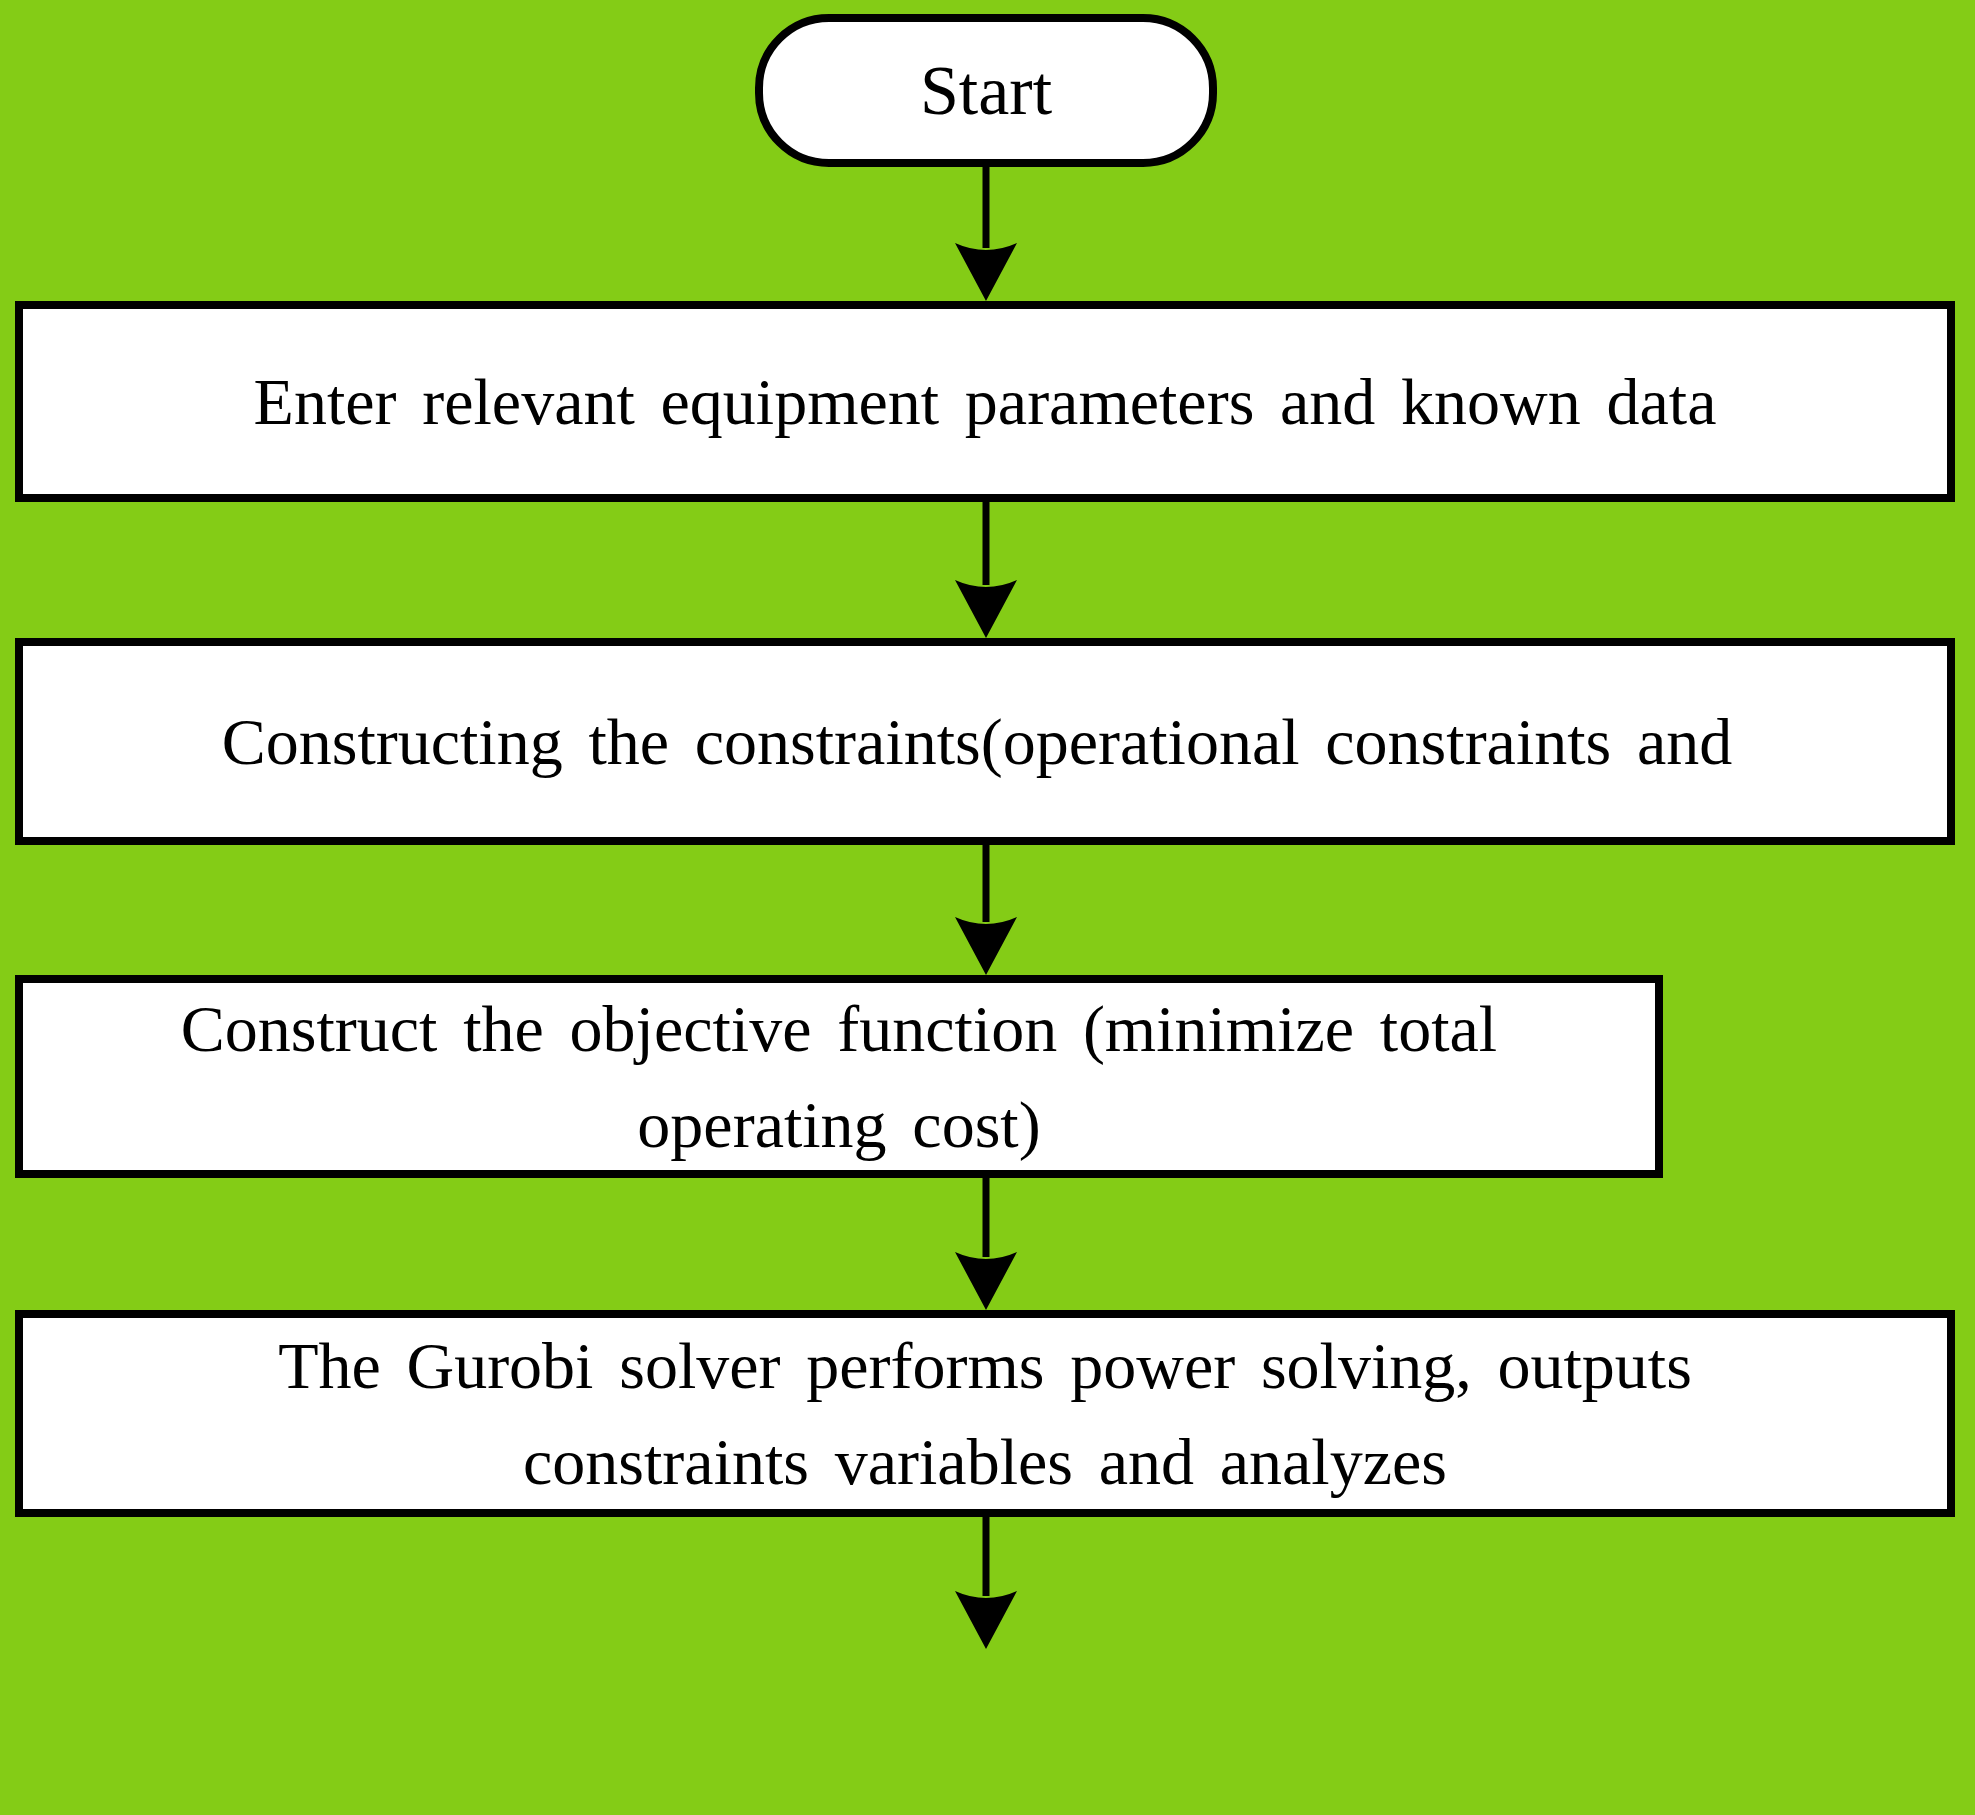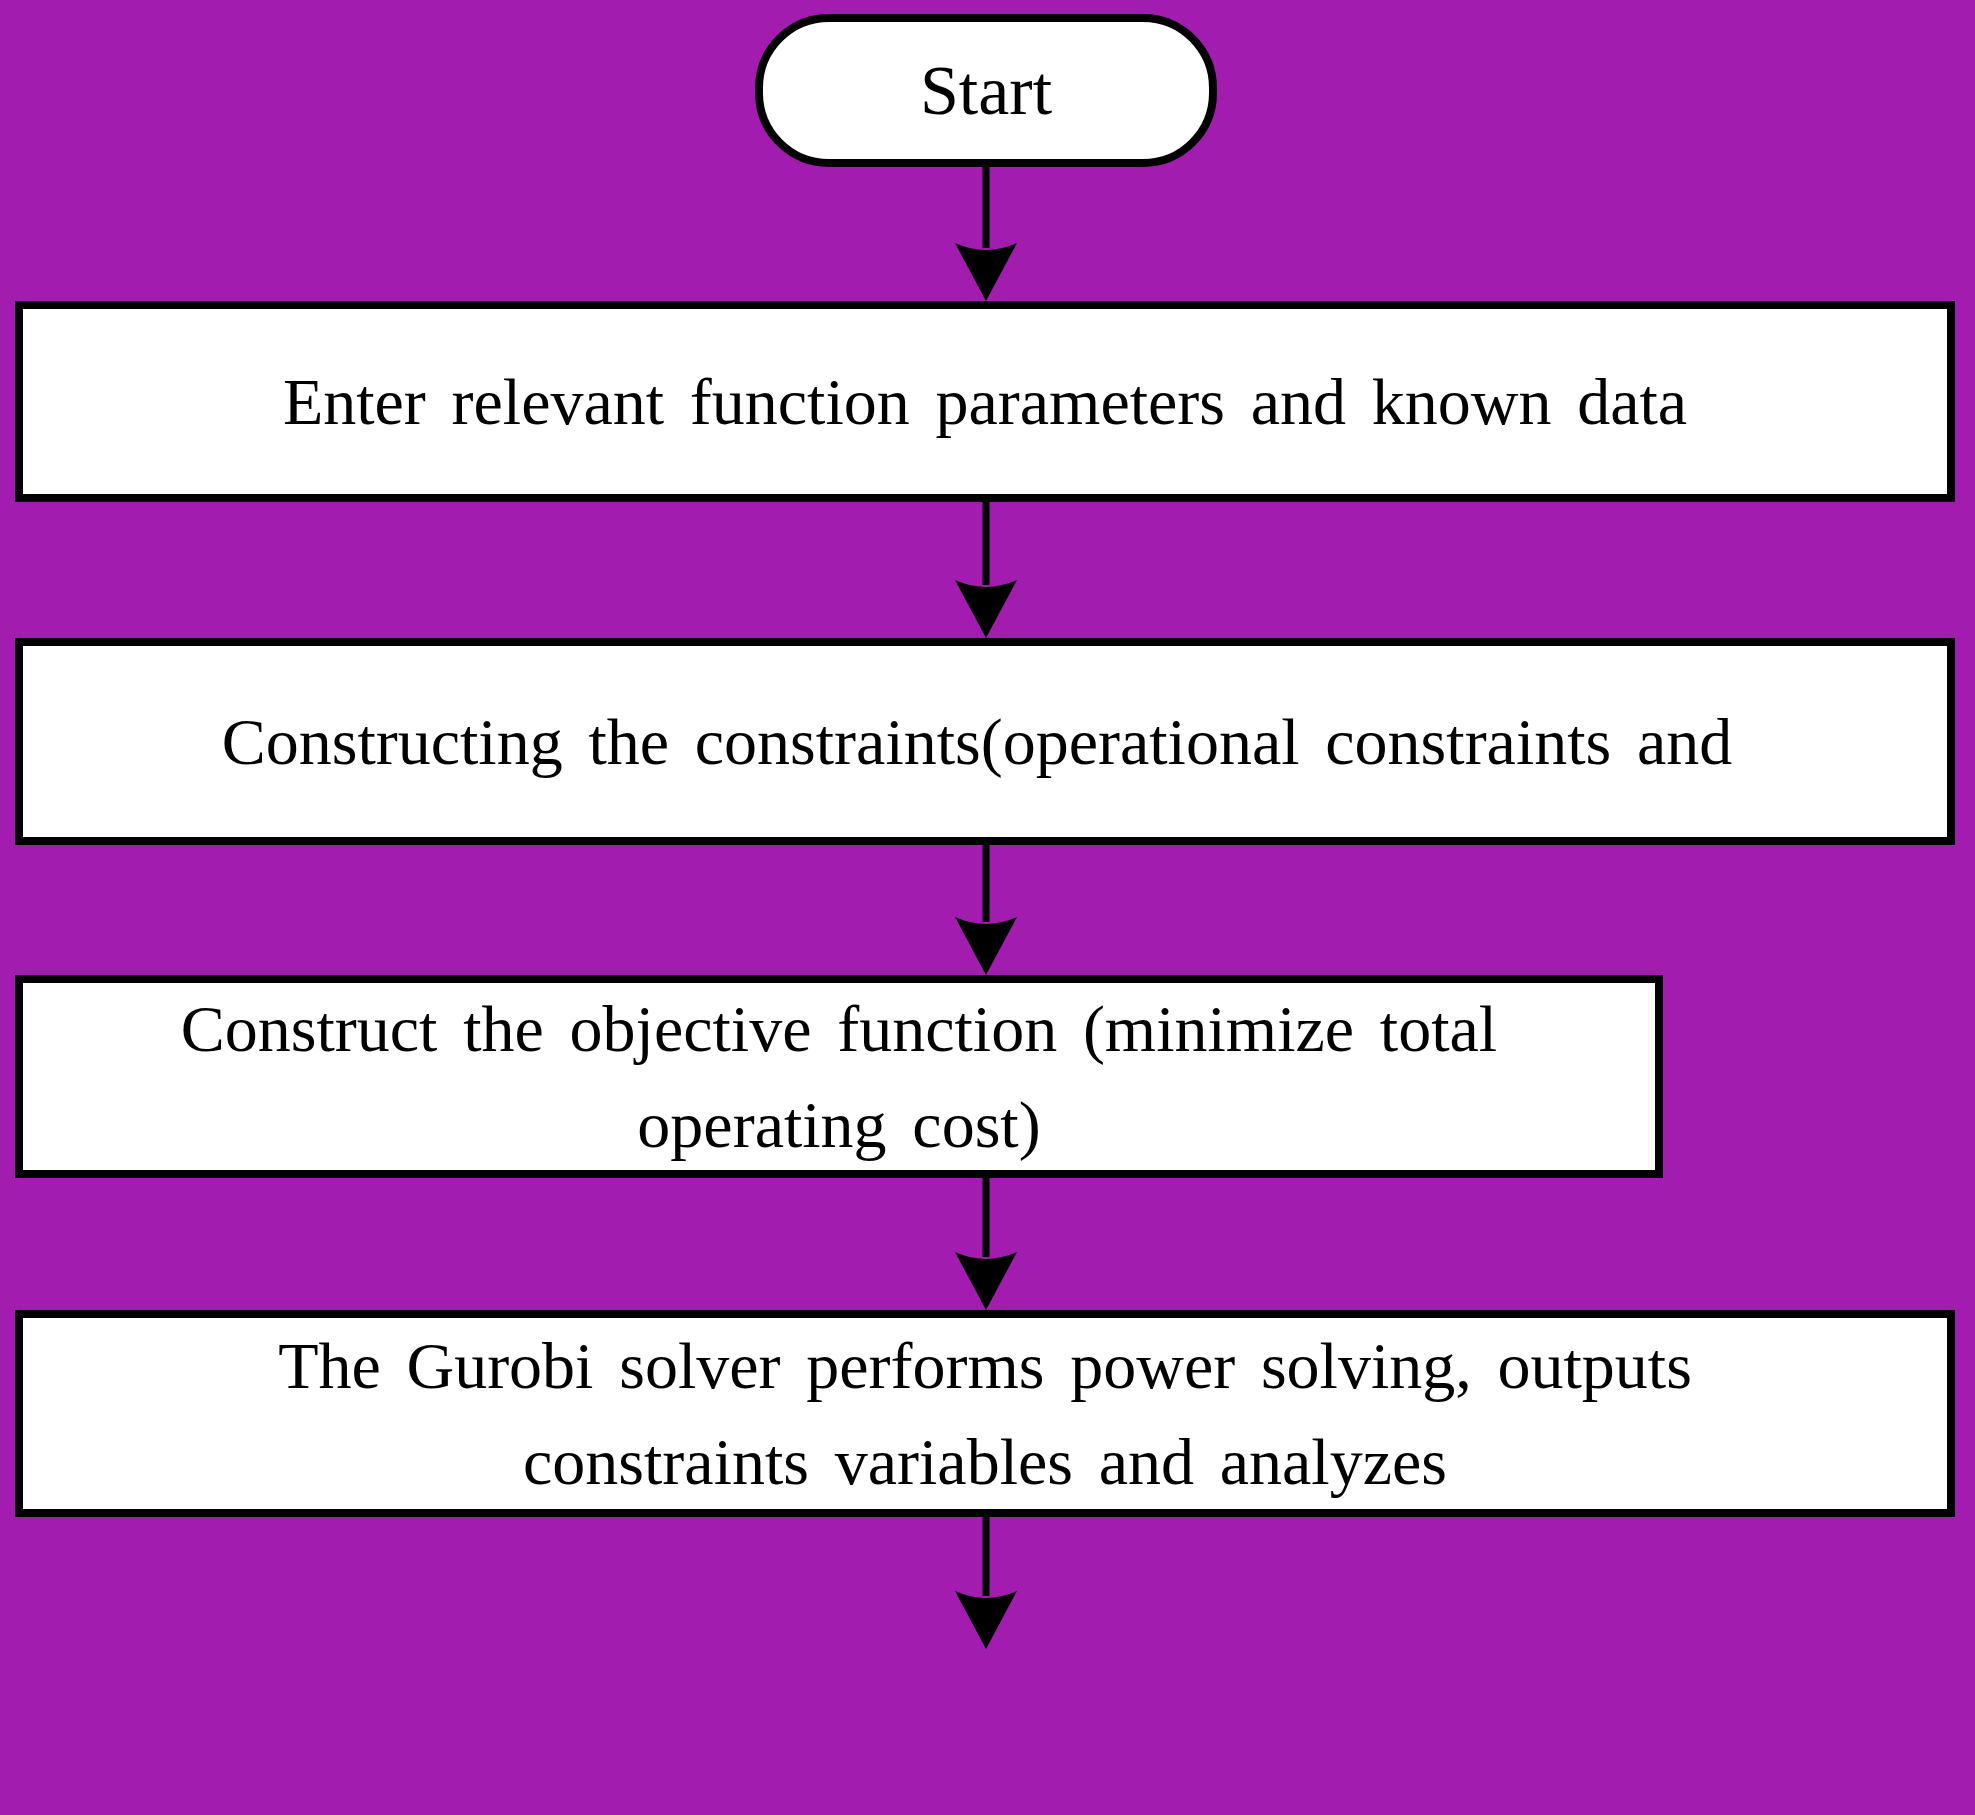--- a/index.html
+++ b/index.html
@@ -4,21 +4,21 @@
 <style>
   html, body {
     margin: 0;
     padding: 0;
     background: #ffffff;
   }
   .canvas {
     position: relative;
     width: 1975px;
     height: 1815px;
-    background: #a21caf;
+    background: #84cc16;
     color: #000000;
     font-family: "Liberation Serif", serif;
     overflow: hidden;
   }
   .node {
     position: absolute;
     box-sizing: border-box;
     background: #ffffff;
     border: 8px solid #000000;
     display: flex;
@@ -55,21 +55,21 @@
   <div class="node terminal" style="left:755px; top:14px; width:462px; height:153px;">
     <div class="line">Start</div>
   </div>
 
   <svg class="arrow" style="left:954px; top:167px;" width="64" height="134" viewBox="0 0 64 134" aria-hidden="true">
     <rect x="28.5" y="0" width="7" height="81" fill="#000000"></rect>
     <path d="M32 134 L1 76 Q32 90 63 76 Z" fill="#000000"></path>
   </svg>
 
   <div class="node process" style="left:15px; top:301px; width:1940px; height:201px;">
-    <div class="line">Enter relevant function parameters and known data</div>
+    <div class="line">Enter relevant equipment parameters and known data</div>
   </div>
 
   <svg class="arrow" style="left:954px; top:502px;" width="64" height="136" viewBox="0 0 64 136" aria-hidden="true">
     <rect x="28.5" y="0" width="7" height="83" fill="#000000"></rect>
     <path d="M32 136 L1 78 Q32 92 63 78 Z" fill="#000000"></path>
   </svg>
 
   <div class="node process" style="left:15px; top:638px; width:1940px; height:207px;padding-left:8px;">
     <div class="line">Constructing the constraints(operational constraints and</div>
   </div>

